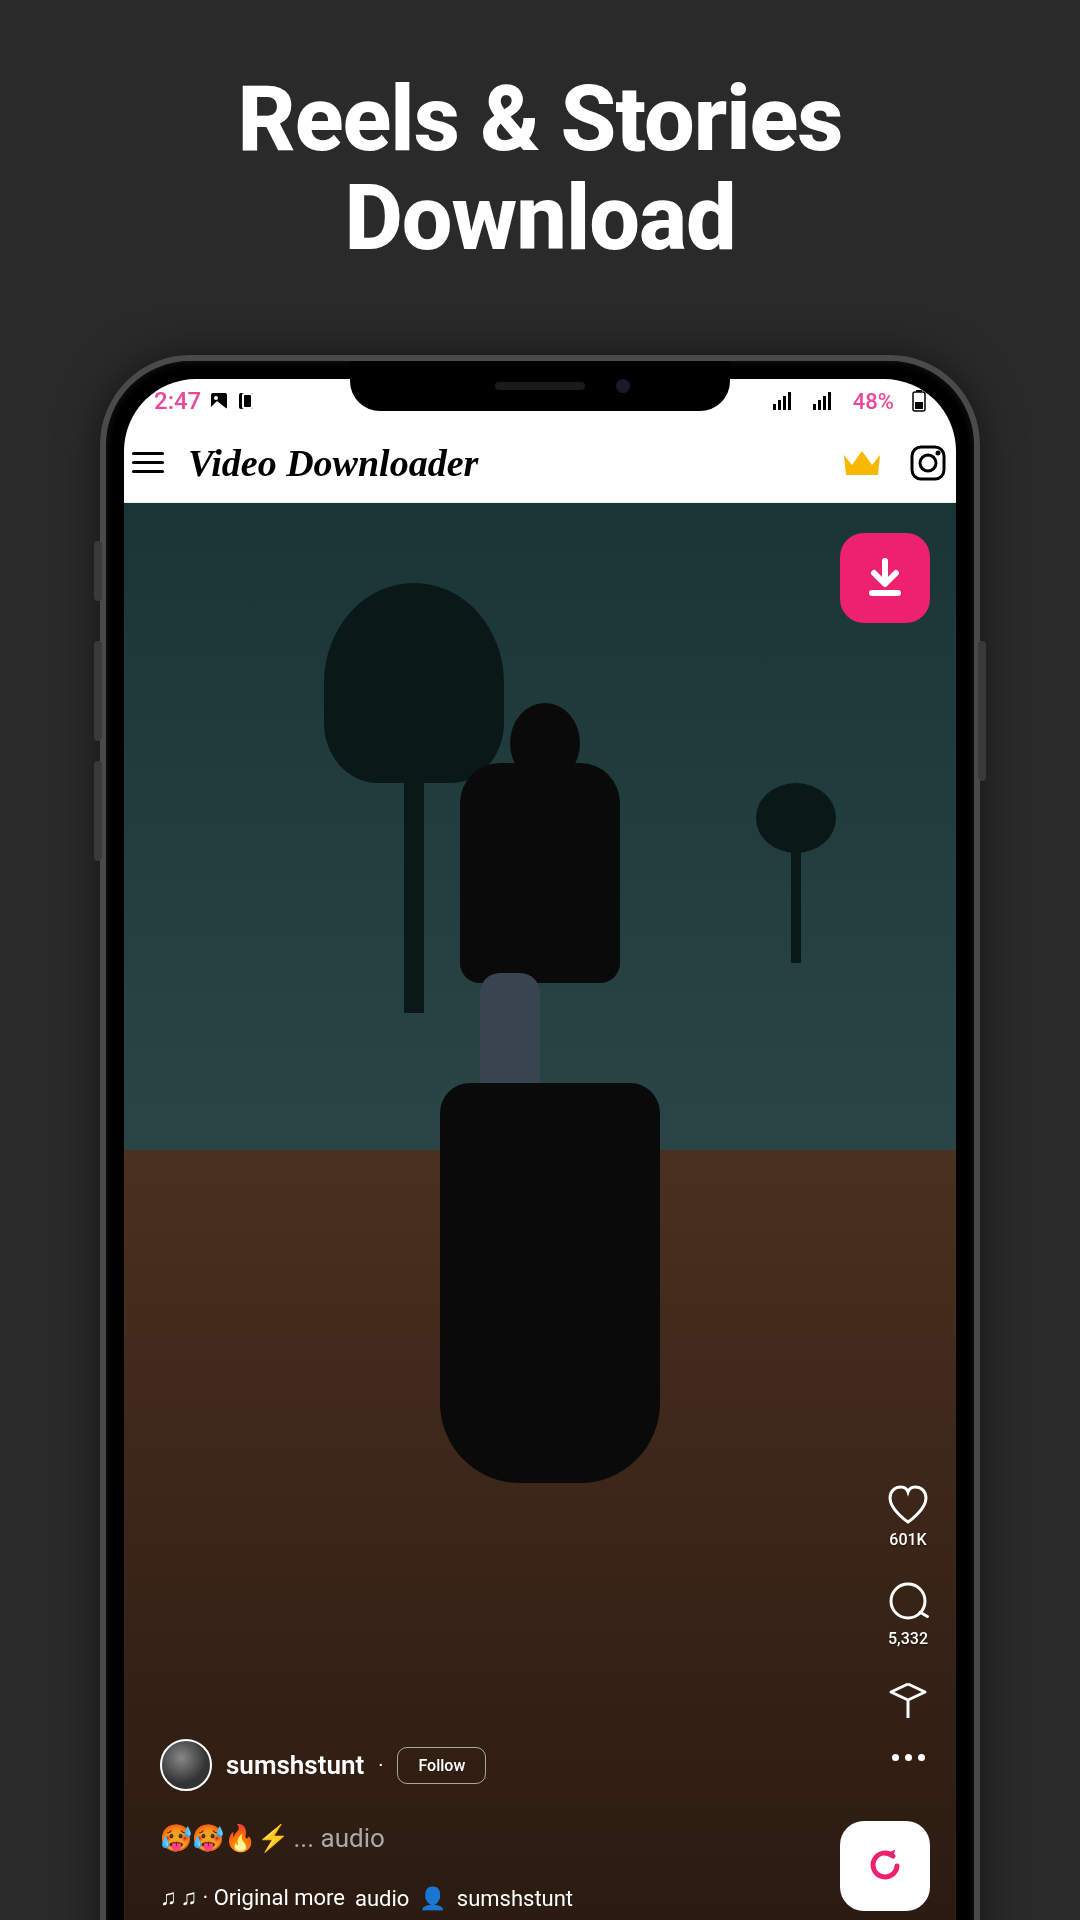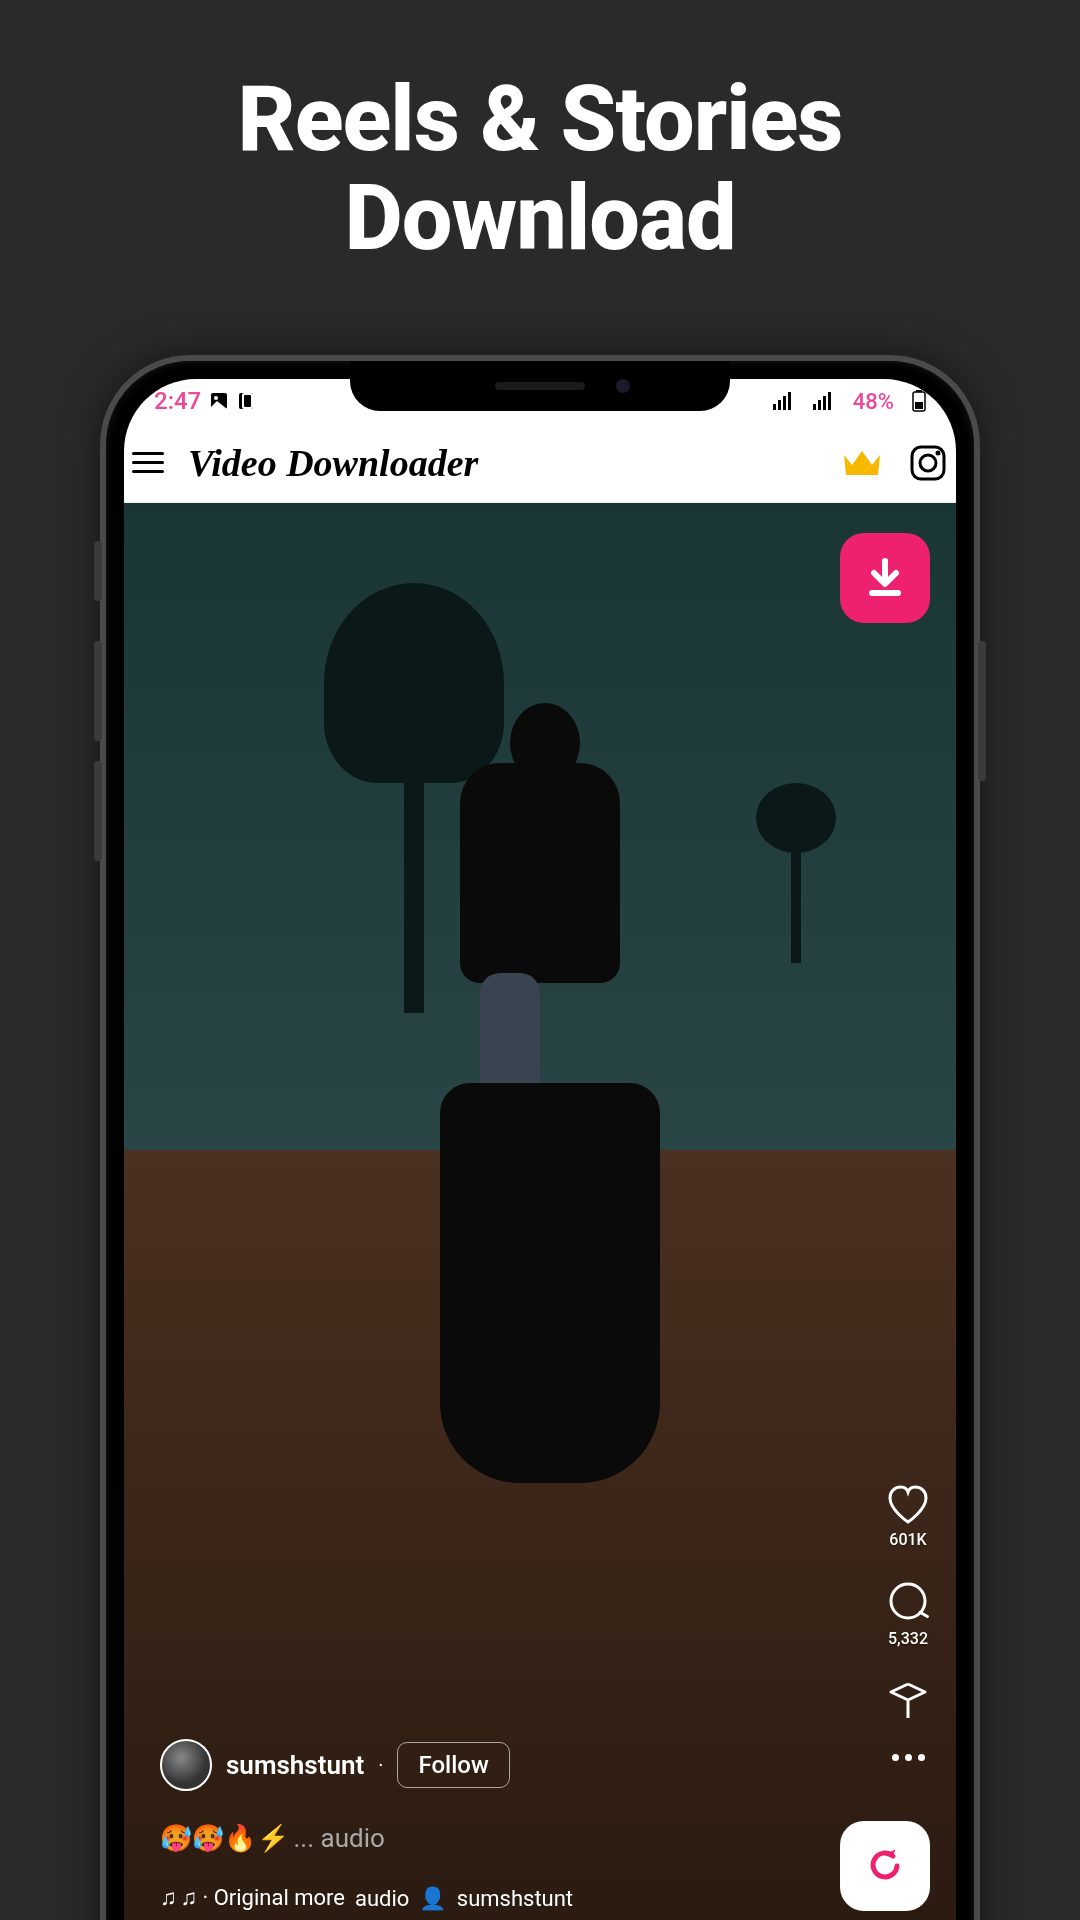--- a/index.html
+++ b/index.html
@@ -214,21 +214,21 @@
   border-radius: 50%;
   background: radial-gradient(circle at 40% 35%, #888 0%, #333 60%);
   border: 2px solid #fff;
 }
 .username { font-size: 26px; font-weight: 600; }
 .dot-sep { font-size: 20px; }
 .follow-btn {
   padding: 8px 20px;
   border: 1.5px solid rgba(255,255,255,0.6);
   border-radius: 10px;
-  font-size: 24px;
+  font-size: 16px;
   font-weight: 500;
   cursor: pointer;
 }
 .caption-text { font-size: 26px; display: flex; align-items: center; gap: 4px; }
 .more-text { color: #aaa; }
 .audio-row { font-size: 22px; display: flex; align-items: center; gap: 10px; white-space: nowrap; overflow: hidden; }
 
 svg { display: block; }
 </style>
 </head>

